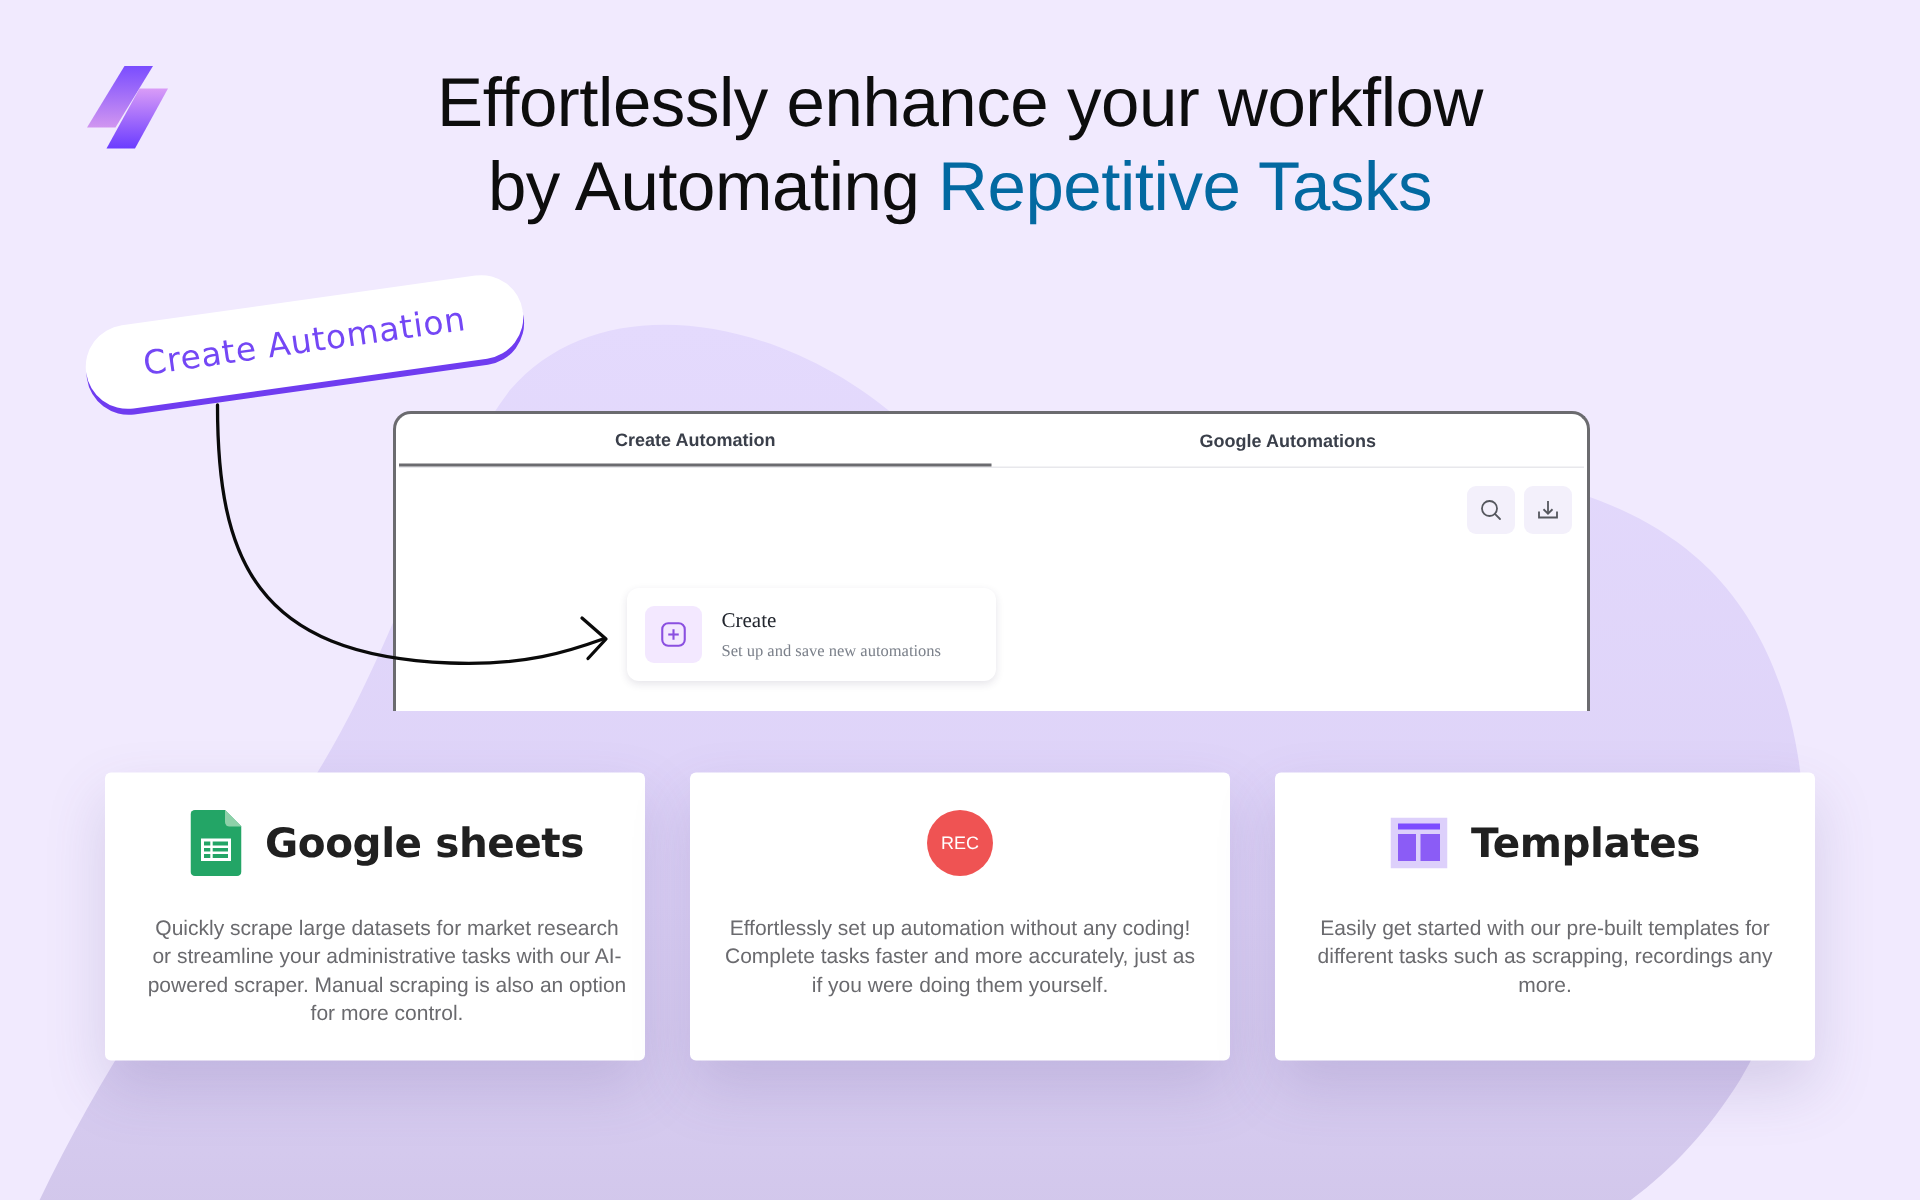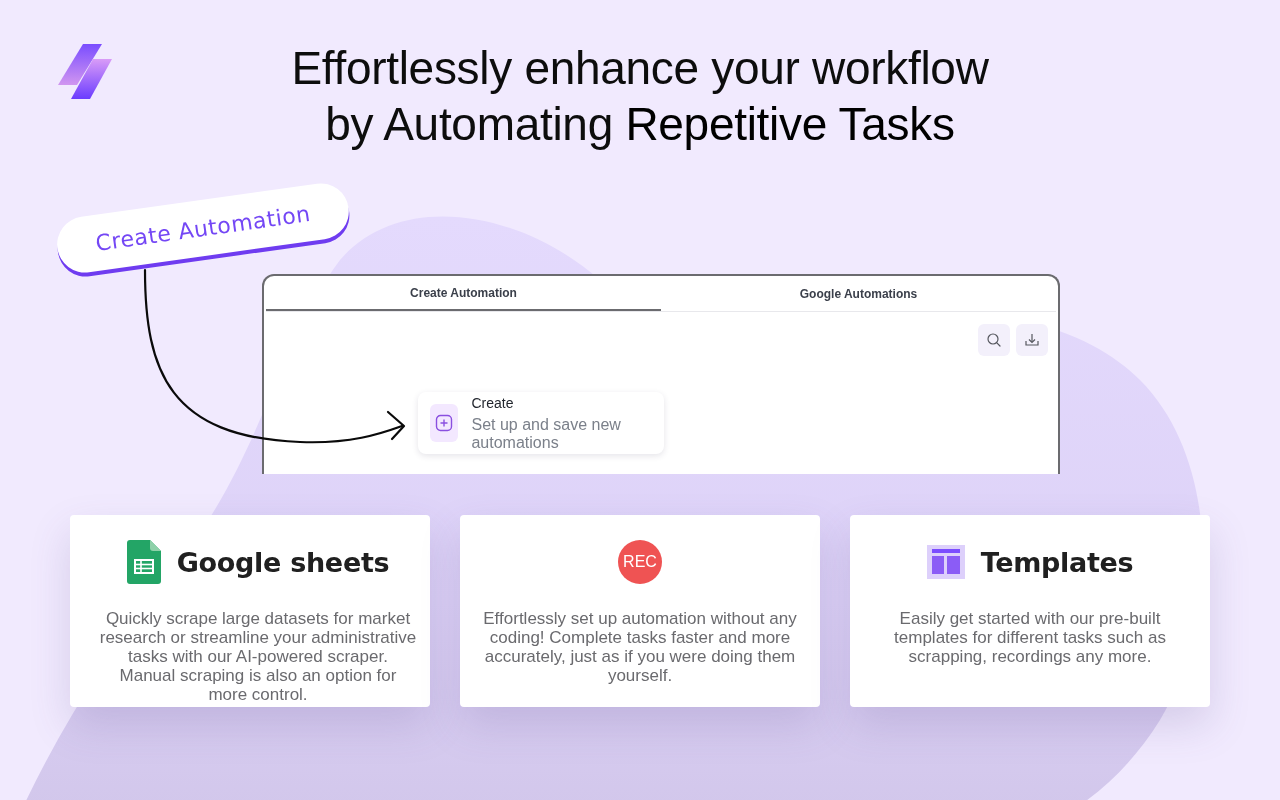--- a/index.html
+++ b/index.html
@@ -19,21 +19,21 @@
       position: absolute; left: 56px; top: 42px;
       width: 62px; height: 60px; z-index: 2;
     }
     .headline {
       position: absolute; left: 0; top: 40px; width: 1280px;
       text-align: center; z-index: 2;
       font-family: "Liberation Sans", sans-serif;
       font-weight: 400; font-size: 46px; line-height: 56px;
       color: #0d0d0d; letter-spacing: -0.3px;
     }
-    .headline .accent { color: #000000; }
+    .headline .accent { color: #0369a1; }
 
     .pill {
       position: absolute; left: 56px; top: 200px;
       width: 294px; height: 56px;
       background: #ffffff;
       border-radius: 30px;
       box-shadow: 0 4px 0 #6f3cf0;
       transform: rotate(-8deg);
       transform-origin: center;
       display: flex; align-items: center; justify-content: center;
@@ -71,29 +71,30 @@
       display: flex; align-items: center; justify-content: center;
       cursor: pointer;
     }
     .action-card {
       position: absolute; top: 116px;
       height: 62px; background: #fff;
       border-radius: 8px;
       box-shadow: 0 2px 6px rgba(40,30,70,0.12);
       display: flex; align-items: center; padding: 0 12px;
       cursor: pointer;
+      font-family: Liberation Serif, serif;
     }
     .action-card .icon-box {
       width: 38px; height: 38px; border-radius: 6px;
       background: #f3e8ff;
       display: flex; align-items: center; justify-content: center;
       margin-right: 13px;
     }
     .action-card .title { font-size: 14px; color: #22262e; margin-bottom: 5px; }
-    .action-card .sub { font-size: 16px; color: #7b808a; }
+    .action-card .sub { font-size: 11px; color: #7b808a; }
 
     .arrow { position: absolute; left: 130px; top: 262px; width: 290px; height: 190px; z-index: 4; }
 
     .feature {
       position: absolute; top: 515px; width: 360px; height: 192px;
       background: #ffffff; border-radius: 4px;
       box-shadow: 0 18px 40px rgba(90,70,140,0.18);
       z-index: 2;
       text-align: center;
     }
@@ -101,26 +102,26 @@
       display: flex; align-items: center; justify-content: center;
       gap: 16px; margin-top: 24px; height: 46px;
     }
     .feature .head h2 {
       font-family: "DejaVu Sans", sans-serif;
       font-size: 27px; font-weight: 700; color: #202020;
       letter-spacing: -0.3px;
     }
     .feature p {
       margin: 24px auto 0; width: 320px;
-      font-size: 17px; line-height: 19px; color: #6a6a6e;
+      font-size: 14px; line-height: 19px; color: #6a6a6e;
     }
     .rec-badge {
       width: 44px; height: 44px; border-radius: 50%;
       background: #ef5353; color: #fff;
-      font-size: 16px; display: flex; align-items: center; justify-content: center;
+      font-size: 12px; display: flex; align-items: center; justify-content: center;
     }
   </style>
 </head>
 <body>
 
 <svg class="blob" viewBox="0 0 1360 640">
   <defs>
     <linearGradient id="blobg" x1="0" y1="0" x2="0" y2="1">
       <stop offset="0" stop-color="#e4dafd"></stop>
       <stop offset="0.6" stop-color="#ddd2f7"></stop>

